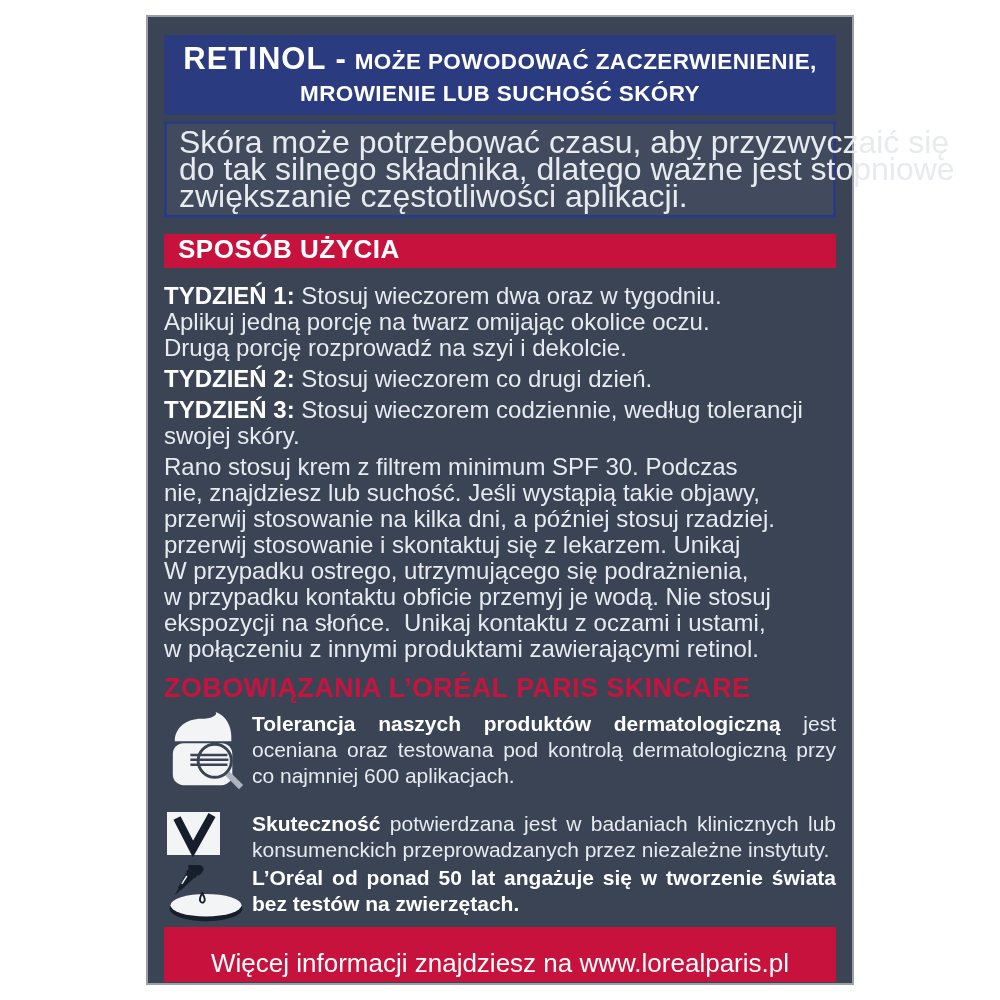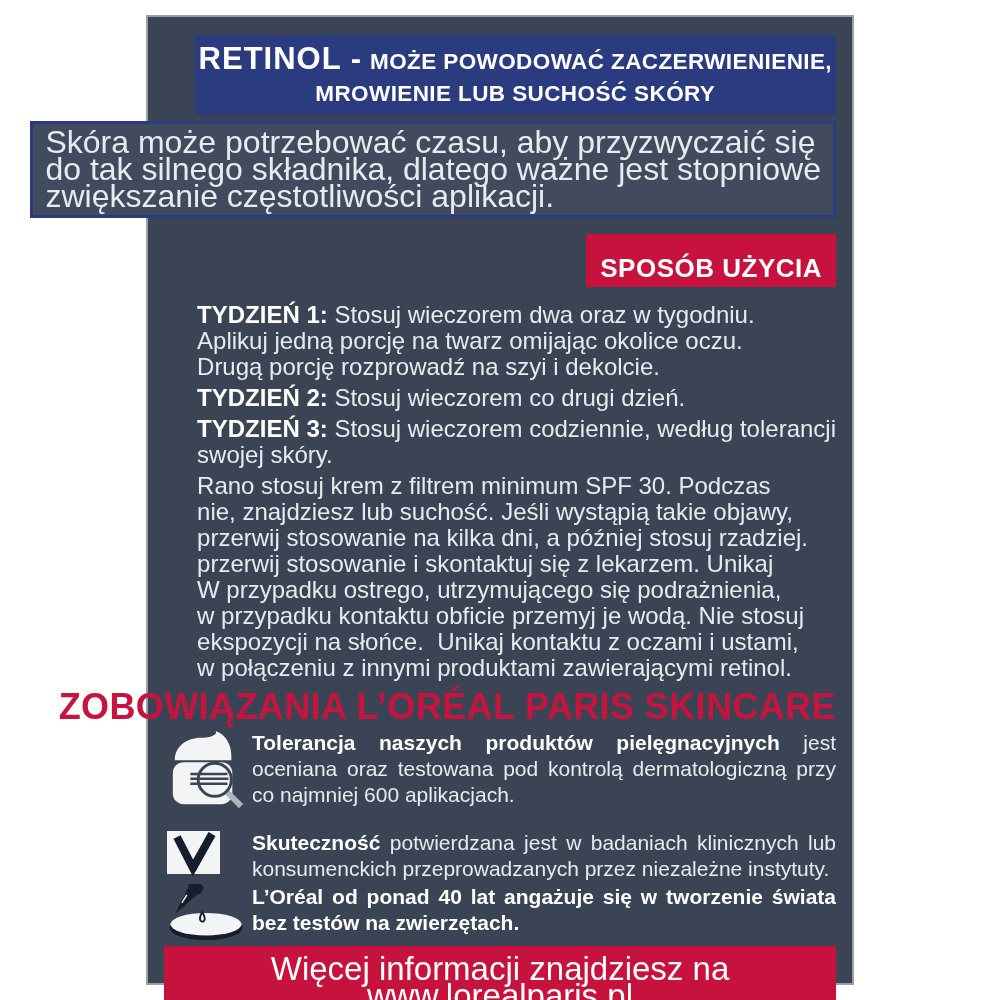--- a/index.html
+++ b/index.html
@@ -8,61 +8,61 @@
   }
   *{box-sizing:border-box;}
   html,body{margin:0;padding:0;}
   body{
     width:1000px;height:1000px;background:#fff;
     font-family:"Liberation Sans",sans-serif;color:var(--text);
   }
   .label{
     width:708px;height:970px;margin:15px auto 0;
     background:var(--label_bg);border:2px solid var(--border);
-    padding:18px 16px 14px;display:flex;flex-direction:column;align-items:flex-end;
+    padding:18px 16px 14px;display:flex;flex-direction:column;
   }
   
   .header-box{
     background:var(--blue);color:var(--white);text-align:center;
     padding:7px 4px 8px;font-weight:bold;
   }
   .hl1{line-height:34px;white-space:pre;}
   .t-big{font-size:31px;letter-spacing:1px;margin-right:8px;}
   .t-small{font-size:22.5px;letter-spacing:.4px;}
   .hl2{line-height:26px;}
   
   .intro-box{
     margin-top:6px;border:3px solid var(--blue);background:var(--intro_bg);
     padding:5px 12px;font-size:32px;line-height:27px;
   }
   
   .usage-banner{
     margin-top:16px;background:var(--red);color:var(--white);
     font-weight:bold;font-size:26px;line-height:28px;letter-spacing:.5px;
-    padding:20px 14px 5px;
+    padding:1px 14px 5px;
   }
   .body-text{margin-top:15px;font-size:24px;line-height:26px;}
   .para{margin:0 0 5px;}
   .line{white-space:pre;}
   .b{font-weight:bold;color:var(--white);}
   .red-heading{
     margin-top:6px;color:var(--heading_red);font-weight:bold;
-    font-size:36px;line-height:30px;letter-spacing:.4px;white-space:pre;
+    font-size:27px;line-height:30px;letter-spacing:.4px;white-space:pre;
   }
   
   .commit-row{display:flex;align-items:flex-start;}
   .commit-row.r1{margin-top:8px;}
   .commit-row.r2{margin-top:16px;}
   .commit-row.r3{margin-top:2px;}
   .icon-cell{width:88px;flex:none;padding-left:2px;}
   .commit-text{flex:1;font-size:21px;line-height:26px;text-align:justify;}
   
   .footer-banner{
     margin-top:auto;background:var(--red);color:var(--white);
-    font-size:33px;line-height:27px;text-align:center;padding:9px 4px 5px;
+    font-size:26px;line-height:27px;text-align:center;padding:23px 4px 5px;
   }
 </style>
 </head>
 <body>
 
 <div class="label">
 
   <div class="header-box">
     <div class="hl1"><span class="t-big">RETINOL -</span><span class="t-small">MOŻE POWODOWAĆ ZACZERWIENIENIE,</span></div>
     <div class="hl2 t-small">MROWIENIE LUB SUCHOŚĆ SKÓRY</div>
@@ -113,21 +113,21 @@
         <line x1="62" y1="63" x2="77" y2="78" stroke="#AEB4BC" stroke-width="6"></line>
         <circle cx="50" cy="51" r="17" fill="#F2F4F6"></circle>
         <g stroke="#3B4454" stroke-width="2.6">
           <line x1="25" y1="45" x2="63" y2="45"></line>
           <line x1="25" y1="50" x2="64" y2="50"></line>
           <line x1="25" y1="55" x2="63" y2="55"></line>
         </g>
         <circle cx="50" cy="51" r="17" fill="none" stroke="#3B4454" stroke-width="3"></circle>
       </svg>
     </div>
-    <div class="commit-text"><span class="b">Tolerancja naszych produktów pielęgnacyjnych</span><span> jest oceniana oraz testowana pod kontrolą dermatologiczną przy co najmniej 600 aplikacjach.</span></div>
+    <div class="commit-text"><span class="b">Tolerancja naszych produktów dermatologiczną</span><span> jest oceniana oraz testowana pod kontrolą dermatologiczną przy co najmniej 600 aplikacjach.</span></div>
   </div>
 
   <div class="commit-row r2">
     <div class="icon-cell">
       <svg width="56" height="46" viewBox="0 0 56 46" aria-hidden="true">
         <rect x="1" y="1" width="53" height="43" fill="#F2F4F6"></rect>
         <path d="M11 7 L27 38 L46 4" stroke="#161D2B" stroke-width="8" fill="none"></path>
       </svg>
     </div>
     <div class="commit-text"><span class="b">Skuteczność</span><span> potwierdzana jest w badaniach klinicznych lub konsumenckich przeprowadzanych przez niezależne instytuty.</span></div>
@@ -141,20 +141,20 @@
           <rect x="8" y="11" width="12" height="4" fill="#161D2B"></rect>
           <polygon points="9,15 19,15 16,34 12,34" fill="#161D2B"></polygon>
           <polygon points="12.6,34 15.4,34 14,42" fill="#161D2B"></polygon>
           <line x1="11.5" y1="18" x2="12.5" y2="28" stroke="#F2F4F6" stroke-width="1.6"></line>
         </g>
         <ellipse cx="42" cy="47" rx="39" ry="13" fill="#161D2B"></ellipse>
         <ellipse cx="42" cy="43" rx="38" ry="12" fill="#F2F4F6"></ellipse>
         <path d="M38 30 C35.4 34.6 34.6 37.6 36.4 39.4 C38.4 41.2 41.4 39.6 40.6 36.2 C40.1 34 39 31.8 38 30 Z" fill="#F2F4F6" stroke="#161D2B" stroke-width="2"></path>
       </svg>
     </div>
-    <div class="commit-text"><span class="b">L’Oréal od ponad 40 lat angażuje się w tworzenie świata bez testów na zwierzętach.</span><span></span></div>
+    <div class="commit-text"><span class="b">L’Oréal od ponad 50 lat angażuje się w tworzenie świata bez testów na zwierzętach.</span><span></span></div>
   </div>
 
   <div class="footer-banner">
     <span>Więcej informacji znajdziesz na www.lorealparis.pl</span>
   </div>
 
 </div>
 
 </body></html>

